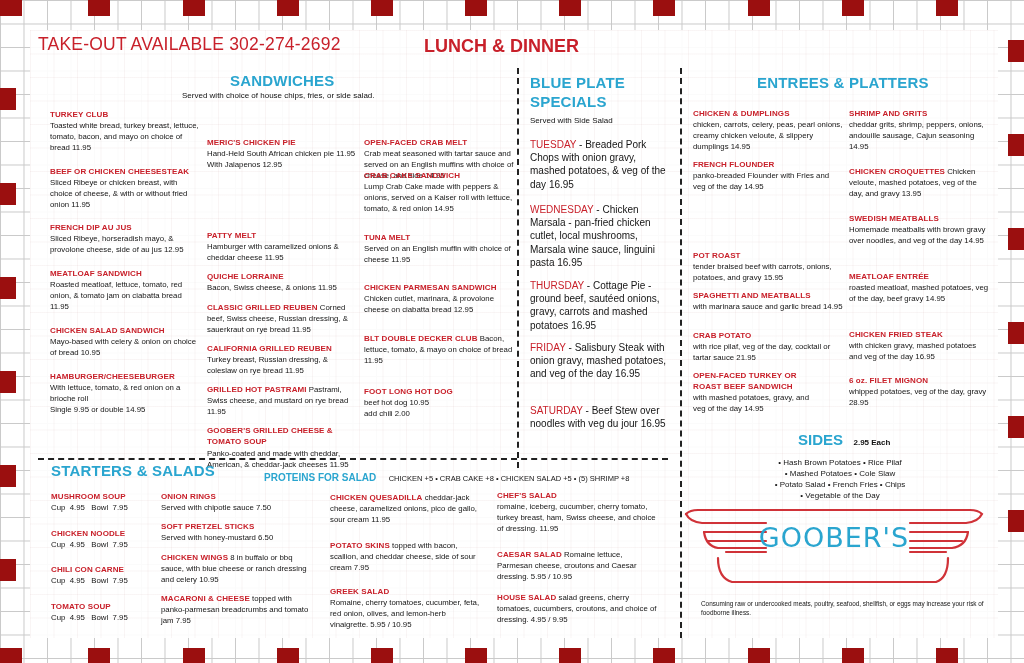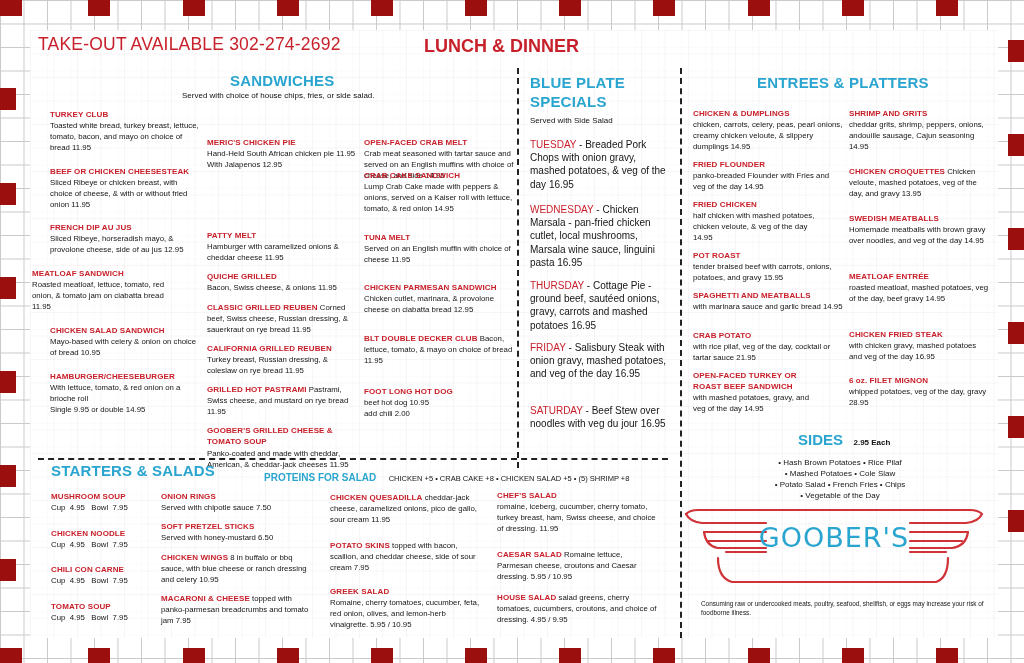--- a/index.html
+++ b/index.html
@@ -108,21 +108,21 @@
     <span class="ds">Toasted white bread, turkey breast, lettuce, tomato, bacon, and mayo on choice of bread  11.95</span>
   </div>
   <div class="item" style="left:20px;top:136px;width:152px;">
     <span class="nm nm-block">BEEF OR CHICKEN CHEESESTEAK</span>
     <span class="ds">Sliced Ribeye or chicken breast, with choice of cheese, &amp; with or without fried onion  11.95</span>
   </div>
   <div class="item" style="left:20px;top:192px;width:152px;">
     <span class="nm nm-block">FRENCH DIP AU JUS</span>
     <span class="ds">Sliced Ribeye, horseradish mayo, &amp; provolone cheese, side of au jus 12.95</span>
   </div>
-  <div class="item" style="left:2px;top:238px;width:152px;">
+  <div class="item" style="left:20px;top:238px;width:152px;">
     <span class="nm nm-block">MEATLOAF SANDWICH</span>
     <span class="ds">Roasted meatloaf, lettuce, tomato, red onion, &amp; tomato jam on ciabatta bread  11.95</span>
   </div>
   <div class="item" style="left:20px;top:295px;width:152px;">
     <span class="nm nm-block">CHICKEN SALAD SANDWICH</span>
     <span class="ds">Mayo-based with celery &amp; onion on choice of bread  10.95</span>
   </div>
   <div class="item" style="left:20px;top:341px;width:152px;">
     <span class="nm nm-block">HAMBURGER/CHEESEBURGER</span>
     <span class="ds">With lettuce, tomato, &amp; red onion on a brioche roll</span><br>
@@ -132,21 +132,21 @@
   <div class="item" style="left:177px;top:107px;width:152px;">
     <span class="nm nm-block">MERIC'S CHICKEN PIE</span>
     <span class="ds">Hand-Held South African chicken pie 11.95</span><br>
     <span class="ds">With Jalapenos  12.95</span>
   </div>
   <div class="item" style="left:177px;top:200px;width:152px;">
     <span class="nm nm-block">PATTY MELT</span>
     <span class="ds">Hamburger with caramelized onions &amp; cheddar cheese 11.95</span>
   </div>
   <div class="item" style="left:177px;top:241px;width:152px;">
-    <span class="nm nm-block">QUICHE GRILLED</span>
+    <span class="nm nm-block">QUICHE LORRAINE</span>
     <span class="ds">Bacon, Swiss cheese, &amp; onions 11.95</span>
   </div>
   <div class="item" style="left:177px;top:272px;width:152px;">
     <span class="nm">CLASSIC GRILLED REUBEN</span>
     <span class="ds">Corned beef, Swiss cheese, Russian dressing, &amp; sauerkraut on rye bread  11.95</span>
   </div>
   <div class="item" style="left:177px;top:313px;width:152px;">
     <span class="nm nm-block">CALIFORNIA GRILLED REUBEN</span>
     <span class="ds">Turkey breast, Russian dressing, &amp; coleslaw on rye bread 11.95</span>
   </div>
@@ -209,26 +209,22 @@
     <span class="day">SATURDAY</span><span> - Beef Stew over noodles with veg du jour  16.95</span>
   </div>
 
   <div class="abs sec-title" style="left:727px;top:44px;">ENTREES &amp; PLATTERS</div>
 
   <div class="item" style="left:663px;top:78px;width:150px;">
     <span class="nm nm-block">CHICKEN &amp; DUMPLINGS</span>
     <span class="ds">chicken, carrots, celery, peas, pearl onions, creamy chicken veloute, &amp; slippery dumplings 14.95</span>
   </div>
   <div class="item" style="left:663px;top:129px;width:150px;">
-    <span class="nm nm-block">FRIED FLOUNDER</span>
+    <span class="nm nm-block">FRENCH FLOUNDER</span>
     <span class="ds">panko-breaded Flounder with Fries and veg of the day 14.95</span>
-  </div>
-  <div class="item" style="left:663px;top:169px;width:130px;">
-    <span class="nm nm-block">FRIED CHICKEN</span>
-    <span class="ds">half chicken with mashed potatoes, chicken veloute, &amp; veg of the day 14.95</span>
   </div>
   <div class="item" style="left:663px;top:220px;width:150px;">
     <span class="nm nm-block">POT ROAST</span>
     <span class="ds">tender braised beef with carrots, onions, potatoes, and gravy  15.95</span>
   </div>
   <div class="item" style="left:663px;top:260px;width:150px;">
     <span class="nm nm-block">SPAGHETTI AND MEATBALLS</span>
     <span class="ds">with marinara sauce and garlic bread  14.95</span>
   </div>
   <div class="item" style="left:663px;top:300px;width:150px;">

